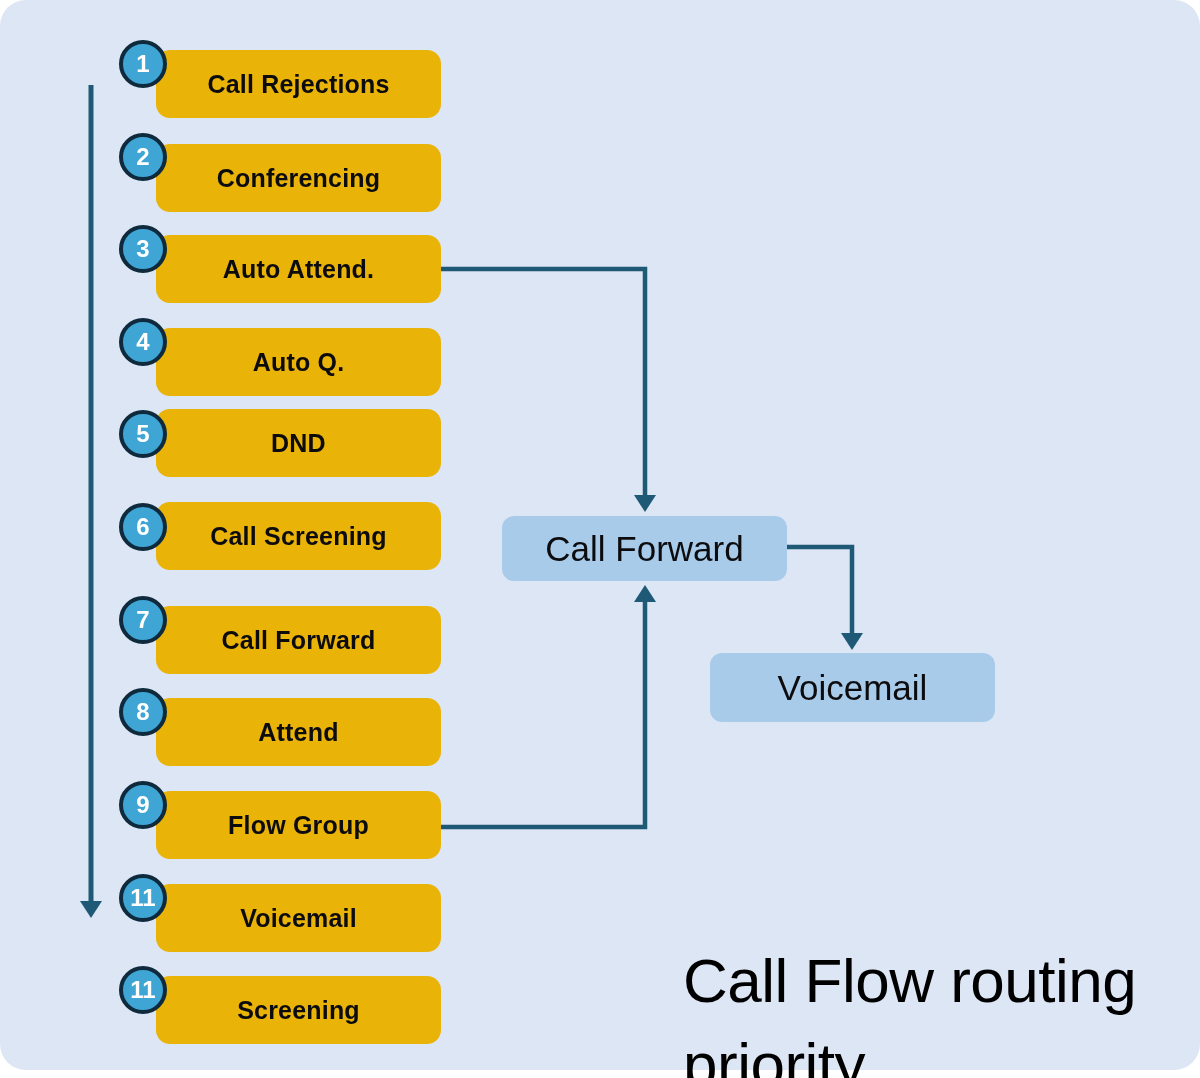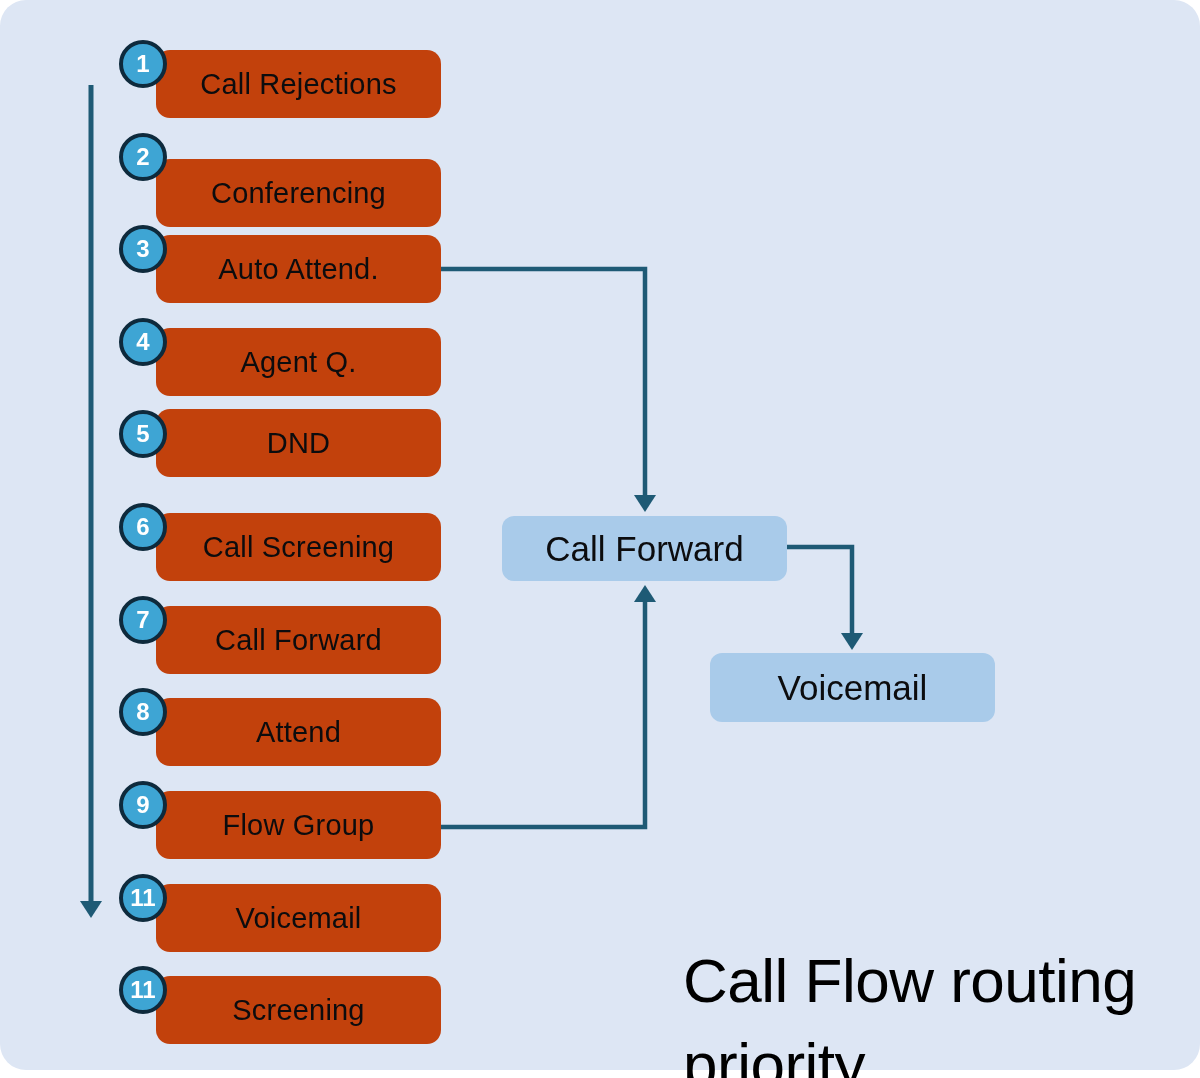--- a/index.html
+++ b/index.html
@@ -31,28 +31,29 @@
     width: 1200px;
     height: 1078px;
     pointer-events: none;
   }
   .step-row { position: absolute; left: 0; top: 0; }
   .step-box {
     position: absolute;
     left: 156px;
     width: 285px;
     height: 68px;
-    background: #c2410c;
+    background: #eab308;
     border-radius: 14px;
     display: flex;
     align-items: center;
     justify-content: center;
     color: #0c0c0e;
-    font-size: 29px;
+    font-size: 25px;
     letter-spacing: 0.2px;
+    font-weight: bold;
   }
   .step-badge {
     position: absolute;
     left: 119px;
     width: 48px;
     height: 48px;
     box-sizing: border-box;
     background: #3ea5d4;
     border: 4px solid #0e2a3c;
     border-radius: 50%;
@@ -106,37 +107,37 @@
     <path d="M441,827 L645,827 L645,601" fill="none" stroke="#1e5a75" stroke-width="4.5" marker-end="url(#arrowhead)"></path>
     <path d="M787,547 L852,547 L852,634" fill="none" stroke="#1e5a75" stroke-width="4.5" marker-end="url(#arrowhead)"></path>
   </svg>
 
   <div class="step-row">
     <div class="step-badge" style="top:40px">1</div>
     <div class="step-box" style="top:50px">Call Rejections</div>
   </div>
   <div class="step-row">
     <div class="step-badge" style="top:133px">2</div>
-    <div class="step-box" style="top:159px">Conferencing</div>
+    <div class="step-box" style="top:144px">Conferencing</div>
   </div>
   <div class="step-row">
     <div class="step-badge" style="top:225px">3</div>
     <div class="step-box" style="top:235px">Auto Attend.</div>
   </div>
   <div class="step-row">
     <div class="step-badge" style="top:318px">4</div>
-    <div class="step-box" style="top:328px">Agent Q.</div>
+    <div class="step-box" style="top:328px">Auto Q.</div>
   </div>
   <div class="step-row">
     <div class="step-badge" style="top:410px">5</div>
     <div class="step-box" style="top:409px">DND</div>
   </div>
   <div class="step-row">
     <div class="step-badge" style="top:503px">6</div>
-    <div class="step-box" style="top:513px">Call Screening</div>
+    <div class="step-box" style="top:502px">Call Screening</div>
   </div>
   <div class="step-row">
     <div class="step-badge" style="top:596px">7</div>
     <div class="step-box" style="top:606px">Call Forward</div>
   </div>
   <div class="step-row">
     <div class="step-badge" style="top:688px">8</div>
     <div class="step-box" style="top:698px">Attend</div>
   </div>
   <div class="step-row">

